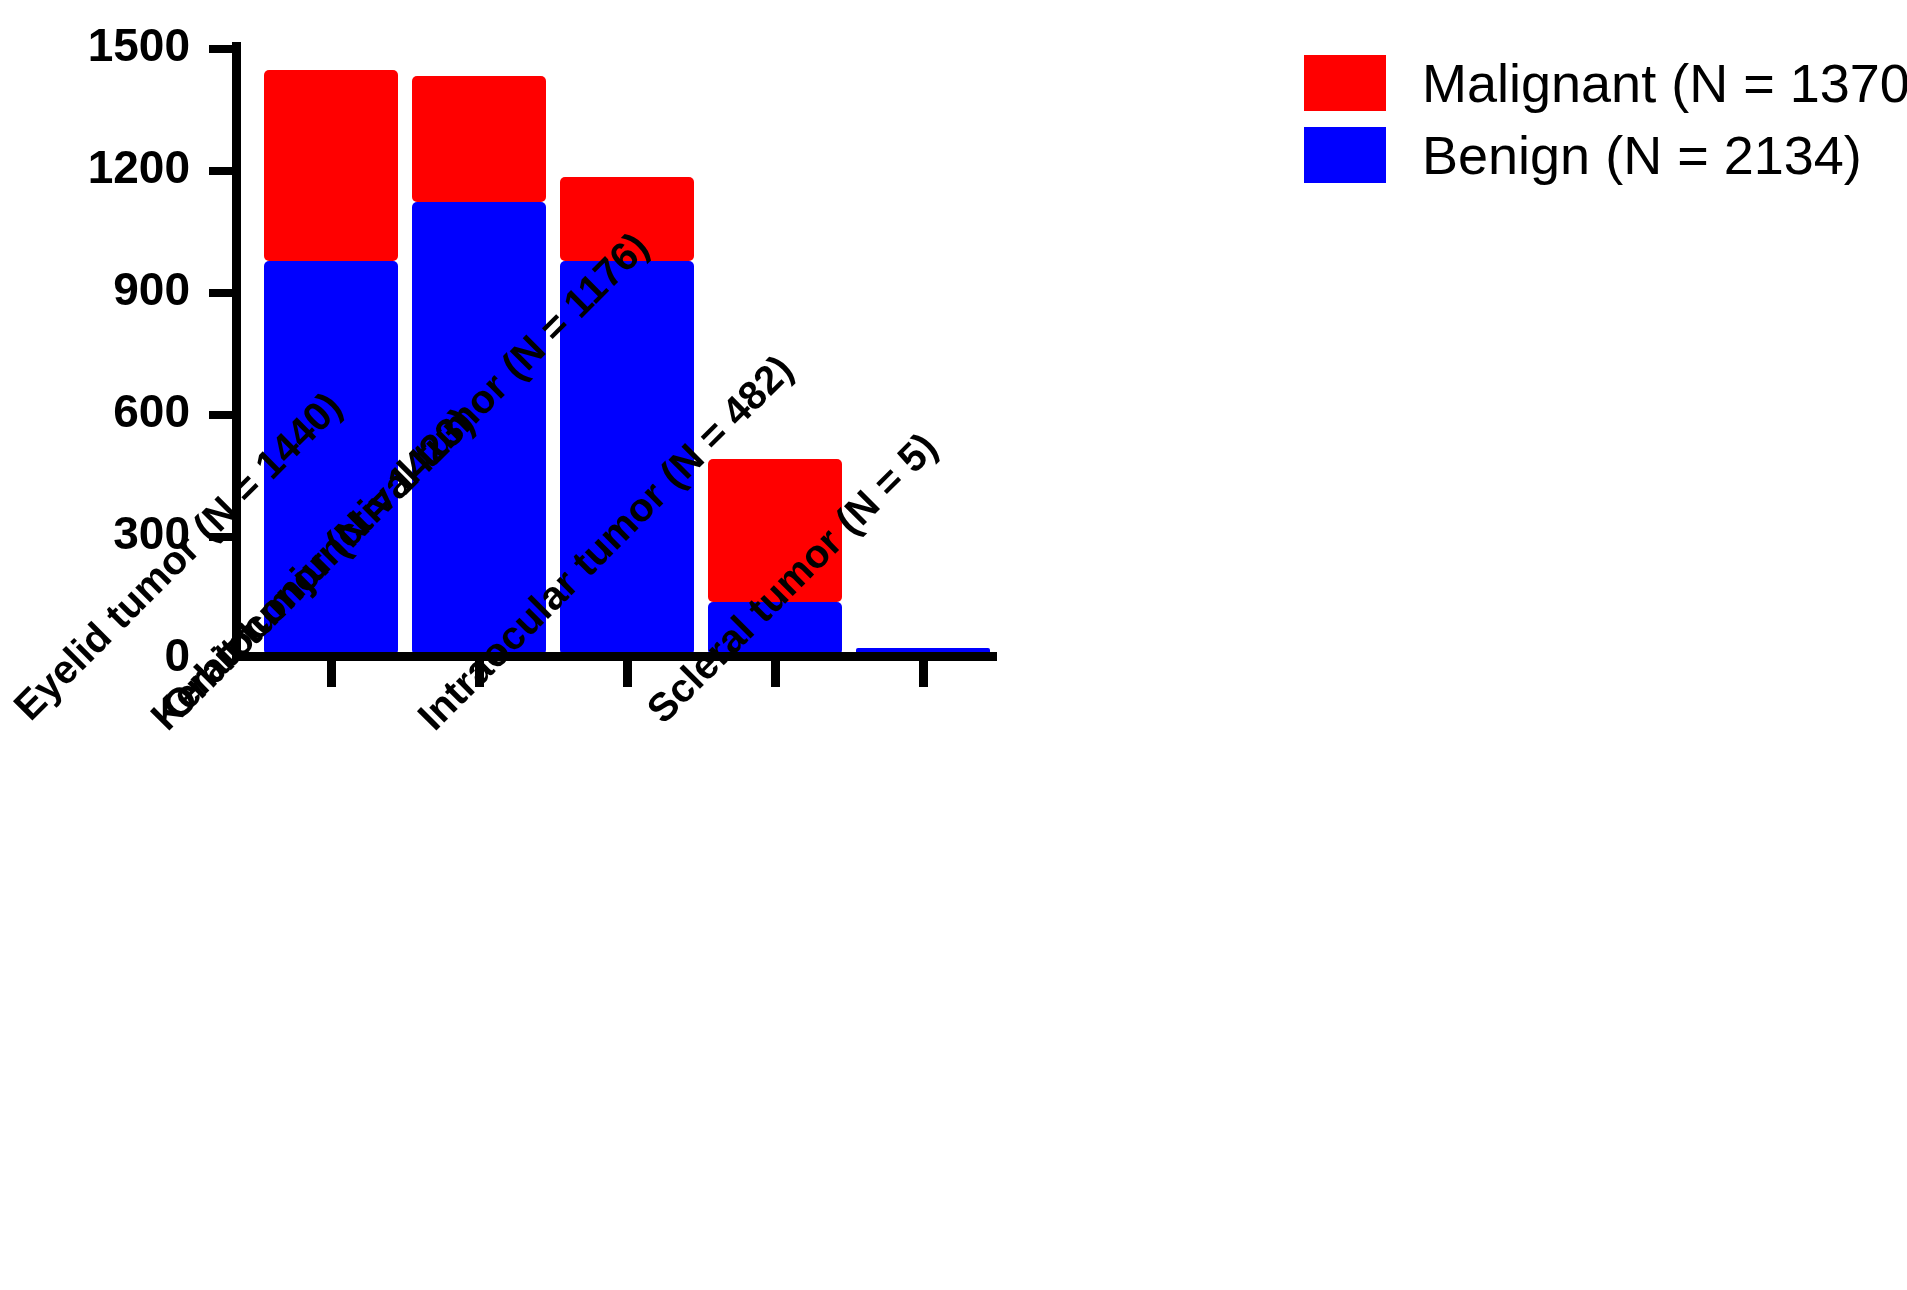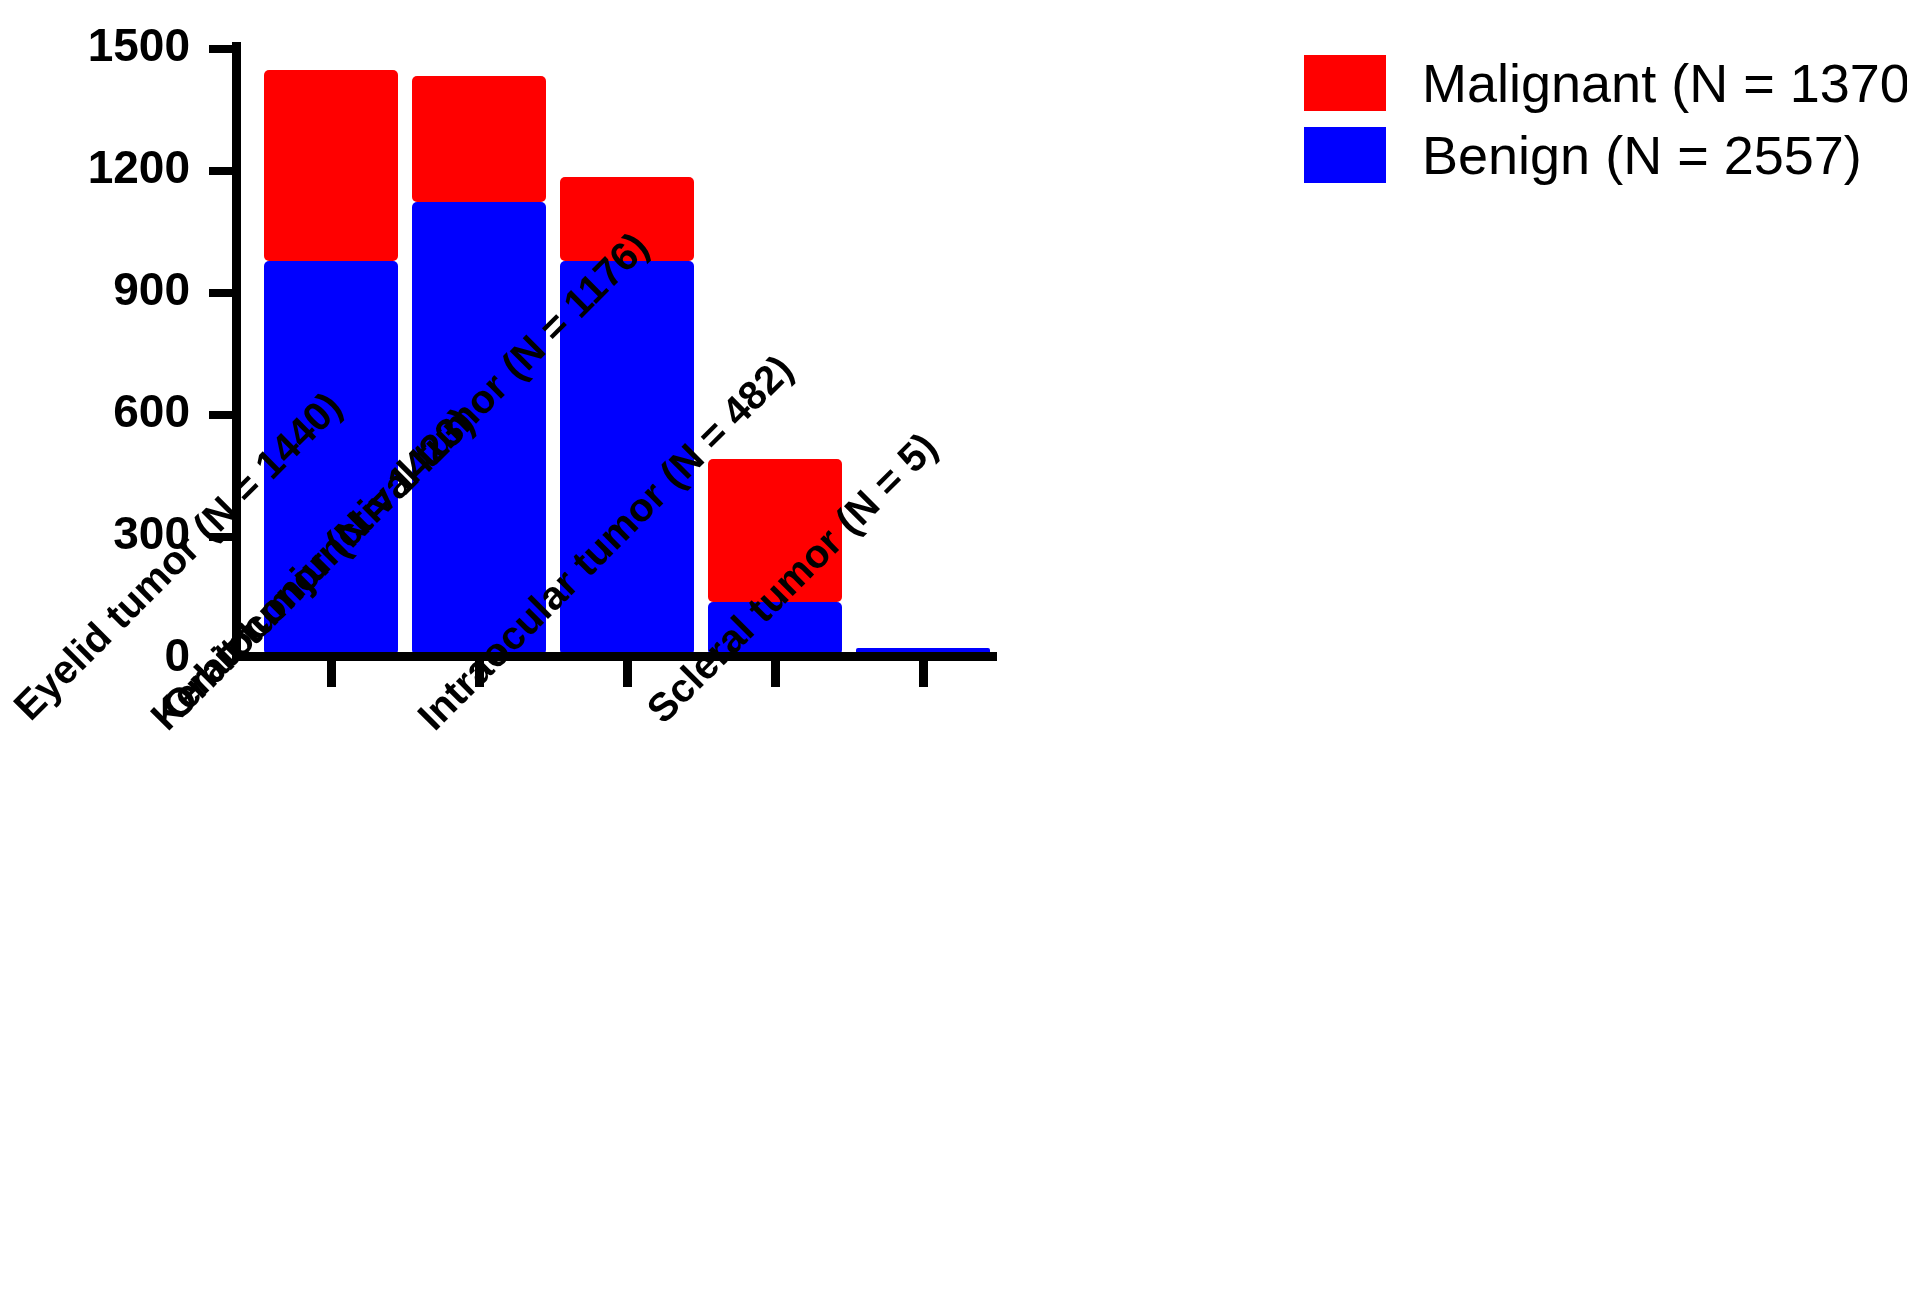--- a/index.html
+++ b/index.html
@@ -121,17 +121,17 @@
   <div class="cat-label" style="left:409px;top:707px;">Intraocular tumor (N = 482)</div>
   <div class="cat-label" style="left:638px;top:700px;">Scleral tumor (N = 5)</div>
 
   <div class="legend">
     <div class="legend-row">
       <div class="legend-swatch" style="background:#FF0000;"></div>
       <div class="legend-text">Malignant (N = 1370)</div>
     </div>
     <div class="legend-row">
       <div class="legend-swatch" style="background:#0000FF;"></div>
-      <div class="legend-text">Benign (N = 2557)</div>
+      <div class="legend-text">Benign (N = 2134)</div>
     </div>
   </div>
 
 </div>
 
 </body></html>

